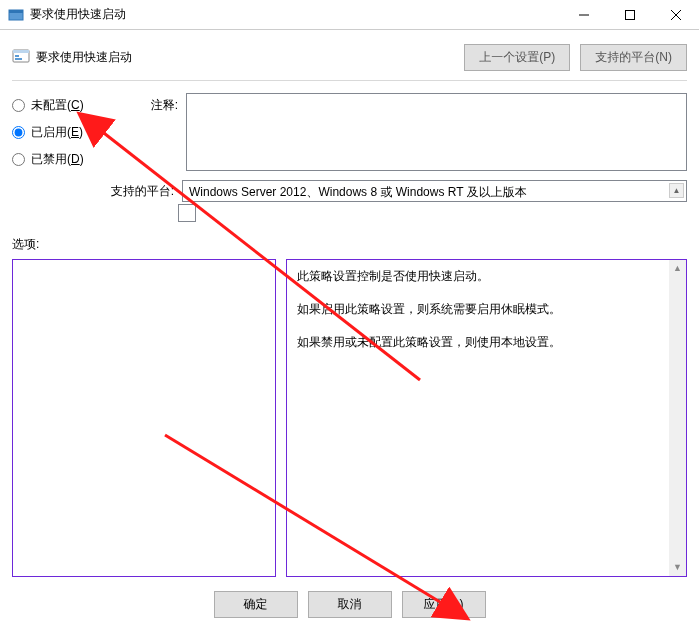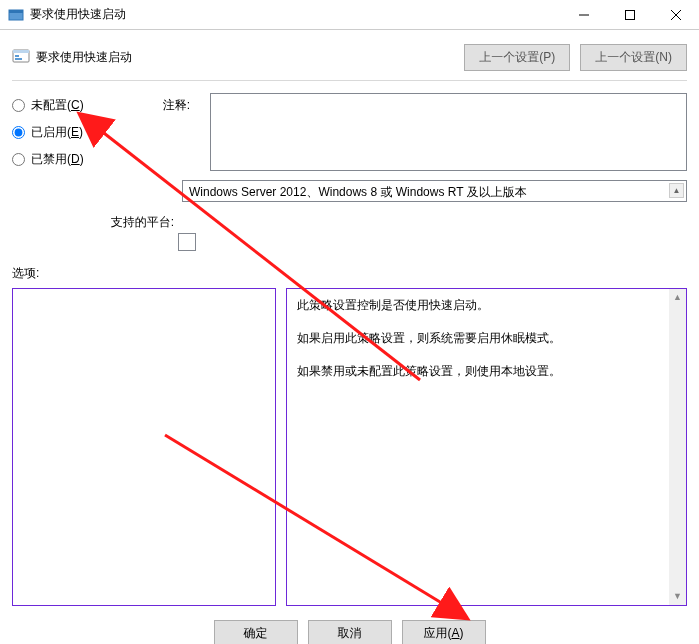--- a/index.html
+++ b/index.html
@@ -52,21 +52,21 @@
     color: #555;
     cursor: default;
   }
   .btn.enabled { color: #000; background: #e1e1e1; cursor: pointer; }
   .btn.primary { color: #000; }
   .divider { border: none; border-top: 1px solid #d9d9d9; margin: 6px 0 10px 0; }
 
   .top-grid {
     display: grid;
     grid-template-columns: 92px 74px 1fr;
-    column-gap: 16px;
+    column-gap: 4px;
     margin-top: 12px;
   }
   .radios { display: flex; flex-direction: column; gap: 10px; padding-top: 4px; }
   .radio-row { display: flex; align-items: center; gap: 6px; }
   .radio-row label { color: #000; }
   .radio-row input { margin: 0; }
   .underline { text-decoration: underline; }
   .label-col { text-align: right; padding-right: 4px; padding-top: 4px; color: #000; }
   .comment-box {
     width: 100%; height: 78px;
@@ -187,21 +187,21 @@
       <svg width="18" height="18" viewBox="0 0 18 18">
           <rect x="1" y="2" width="16" height="12" rx="1" fill="#fff" stroke="#888"></rect>
           <rect x="1" y="2" width="16" height="3" fill="#bcd6ee"></rect>
           <rect x="3" y="7" width="4" height="2" fill="#5b9bd5"></rect>
           <rect x="3" y="10" width="7" height="2" fill="#5b9bd5"></rect>
         </svg>
     </span>
     <span class="htitle">要求使用快速启动</span>
     <div class="navbtns">
       <button class="btn">上一个设置(P)</button>
-      <button class="btn">上一个设置(N)</button>
+      <button class="btn">支持的平台(N)</button>
     </div>
   </div>
 
   <hr class="divider">
 
   <div class="top-grid">
     <div class="radios">
       <div class="radio-row">
         <input type="radio" name="state" style="">
         <label><span>未配置(</span><span class="underline">C</span><span>)</span></label>
@@ -215,21 +215,21 @@
         <label><span>已禁用(</span><span class="underline">D</span><span>)</span></label>
       </div>
     </div>
     <div class="label-col">注释:</div>
     <div>
       <textarea class="comment-box" style=""></textarea>
     </div>
   </div>
 
   <div class="platform-row">
-    <div class="label-col" style="padding-top:3px;margin-top:31px;">支持的平台:</div>
+    <div class="label-col" style="padding-top:3px;">支持的平台:</div>
     <div class="platform-box">
       <span>Windows Server 2012、Windows 8 或 Windows RT 及以上版本</span>
       <div class="scroll-up">▲</div>
     </div>
   </div>
   <div class="small-empty"></div>
 
   <div class="section-labels">
     <div>选项:</div>
   </div>

